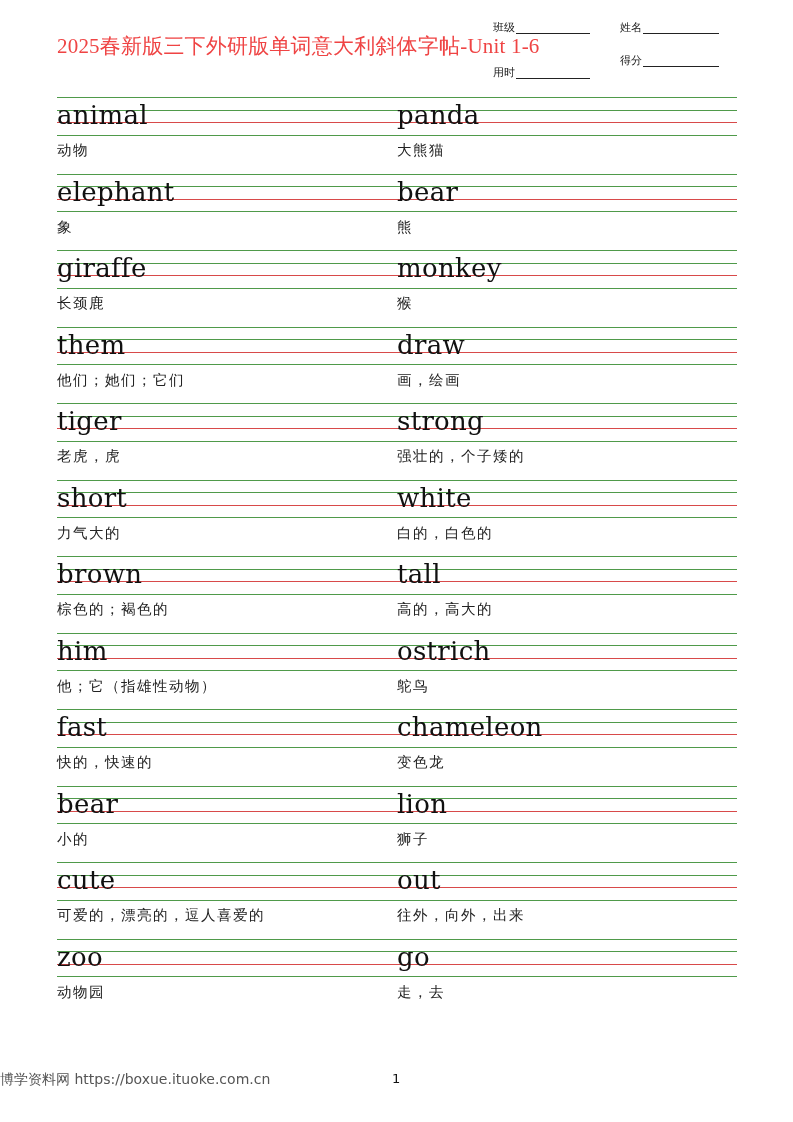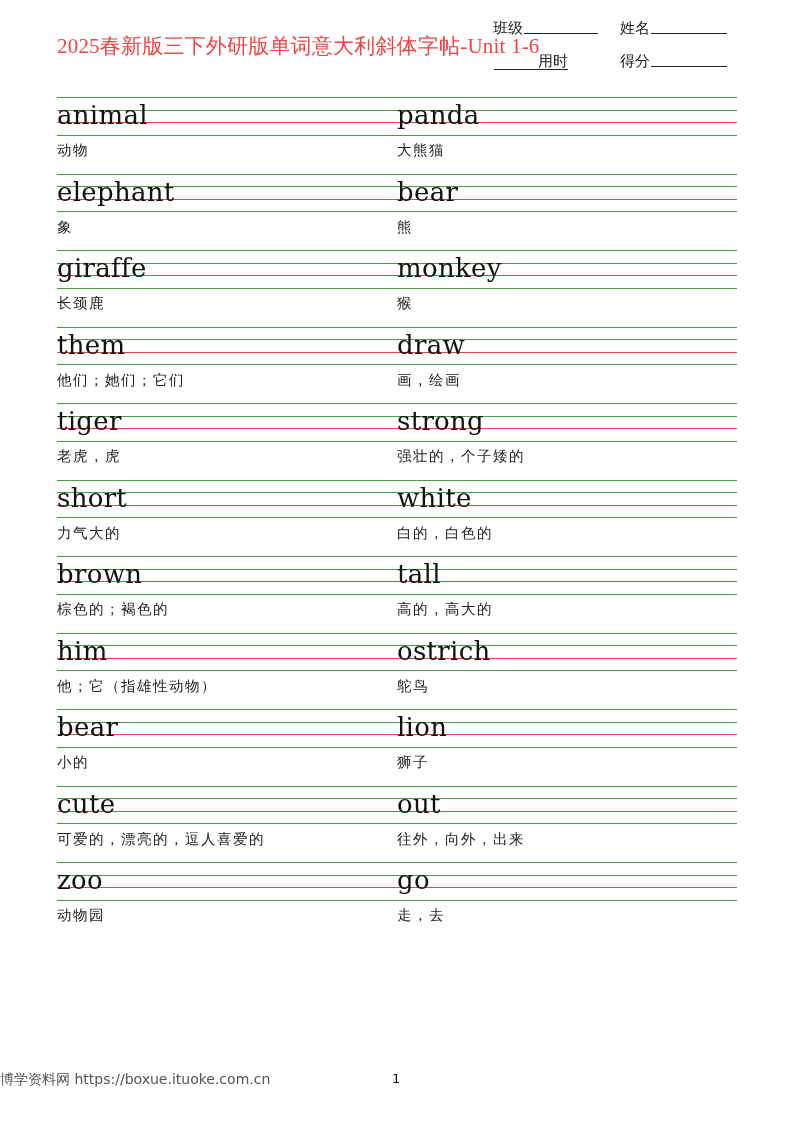--- a/index.html
+++ b/index.html
@@ -1,18 +1,18 @@
 <!DOCTYPE html>
 <html><head>
   <meta charset="utf-8">
   <style>
     html, body { margin: 0; padding: 0; background: #ffffff; }
     body { width: 793px; height: 1122px; position: relative; overflow: hidden; font-family: "DejaVu Serif", serif; color: #1a1a1a; }
     .title { position: absolute; left: 57px; top: 32px; font-family: "Liberation Serif", "DejaVu Serif", serif; font-size: 21px; letter-spacing: 0.2px; white-space: nowrap; color: #ef4444; }
-    .field { position: absolute; font-size: 15px; font-family: "DejaVu Serif", serif; white-space: nowrap; display: flex; align-items: flex-end; }
+    .field { position: absolute; font-size: 11px; font-family: "DejaVu Serif", serif; white-space: nowrap; display: flex; align-items: flex-end; }
     .field .lbl { line-height: 16px; }
     .field .blank { display: inline-block; height: 0; border-bottom: 1.6px solid #222; margin-left: 1px; margin-bottom: 2px; }
     .grid { position: absolute; left: 57px; top: 97px; width: 680px; }
     .row { position: relative; height: 76.5px; }
     .hl { position: absolute; left: 0; width: 680px; height: 0; }
     .hl.g { border-top: 1.3px solid #4f9a4a; }
     .hl.r { border-top: 1.3px solid #d84a4a; }
     .word { position: absolute; top: 1px; font-family: "DejaVu Serif", serif; font-size: 26px; line-height: 34px; color: #111; letter-spacing: 0.3px; }
     .meaning { position: absolute; top: 44px; font-size: 14.5px; color: #222; letter-spacing: 1.5px; font-family: "DejaVu Sans", sans-serif; }
     .col-l { left: 0; }
@@ -26,21 +26,21 @@
 <div class="title">2025春新版三下外研版单词意大利斜体字帖-Unit 1-6</div>
 
 <div class="field" style="left:493px; top:20px;">
   <span class="lbl">班级</span>
   <span class="blank" style="width:74px;"></span>
 </div>
 <div class="field" style="left:620px; top:20px;">
   <span class="lbl">姓名</span>
   <span class="blank" style="width:76px;"></span>
 </div>
-<div class="field" style="left:493px; top:53px;flex-direction:column;">
+<div class="field" style="left:493px; top:65px;">
   <span class="lbl">用时</span>
   <span class="blank" style="width:74px;"></span>
 </div>
 <div class="field" style="left:620px; top:53px;">
   <span class="lbl">得分</span>
   <span class="blank" style="width:76px;"></span>
 </div>
 
 <div class="grid">
 
@@ -122,20 +122,30 @@
     <span class="word col-l">him</span>
     <span class="word col-r">ostrich</span>
     <span class="meaning col-l">他；它（指雄性动物）</span>
     <span class="meaning col-r">鸵鸟</span>
   </div>
   <div class="row">
     <div class="hl g" style="top:0px;"></div>
     <div class="hl g" style="top:12.5px;"></div>
     <div class="hl r" style="top:25px;"></div>
     <div class="hl g" style="top:37.5px;"></div>
+    <span class="word col-l">fast</span>
+    <span class="word col-r">chameleon</span>
+    <span class="meaning col-l">快的，快速的</span>
+    <span class="meaning col-r">变色龙</span>
+  </div>
+  <div class="row">
+    <div class="hl g" style="top:0px;"></div>
+    <div class="hl g" style="top:12.5px;"></div>
+    <div class="hl r" style="top:25px;"></div>
+    <div class="hl g" style="top:37.5px;"></div>
     <span class="word col-l">bear</span>
     <span class="word col-r">lion</span>
     <span class="meaning col-l">小的</span>
     <span class="meaning col-r">狮子</span>
   </div>
   <div class="row">
     <div class="hl g" style="top:0px;"></div>
     <div class="hl g" style="top:12.5px;"></div>
     <div class="hl r" style="top:25px;"></div>
     <div class="hl g" style="top:37.5px;"></div>

